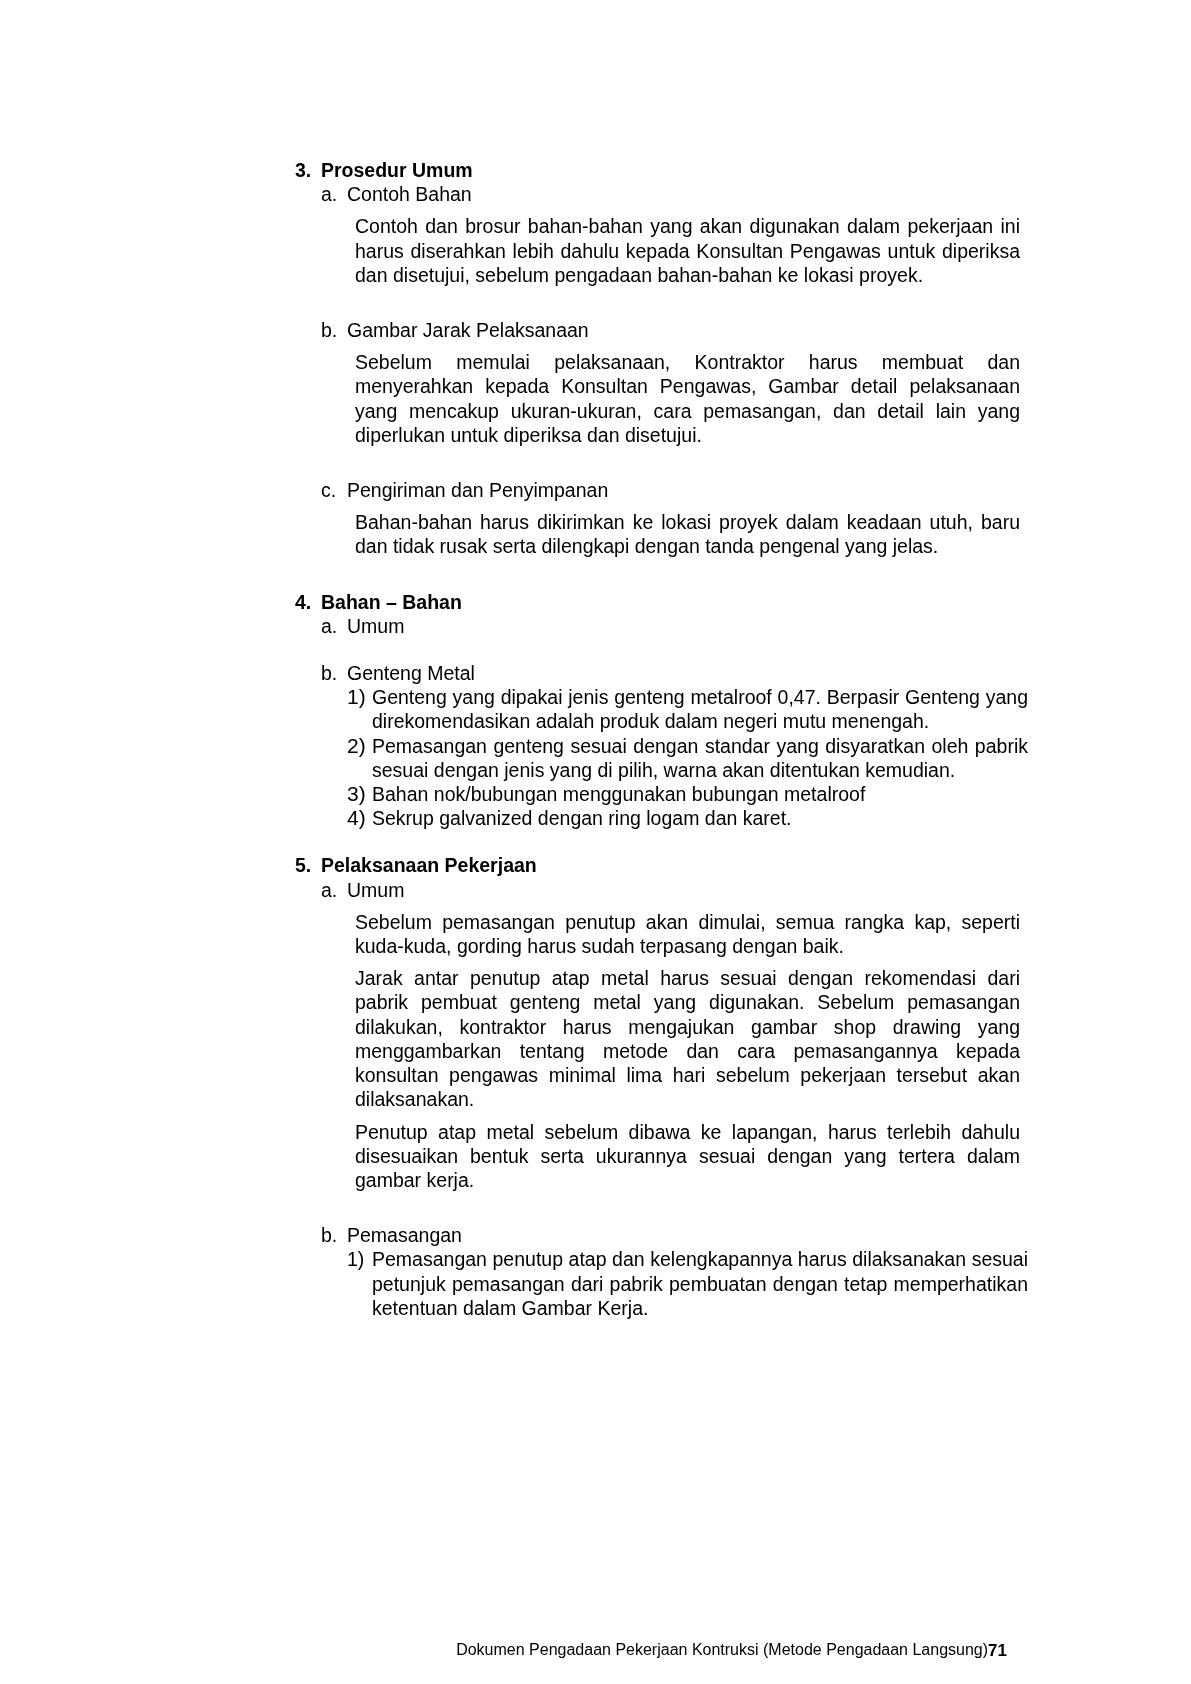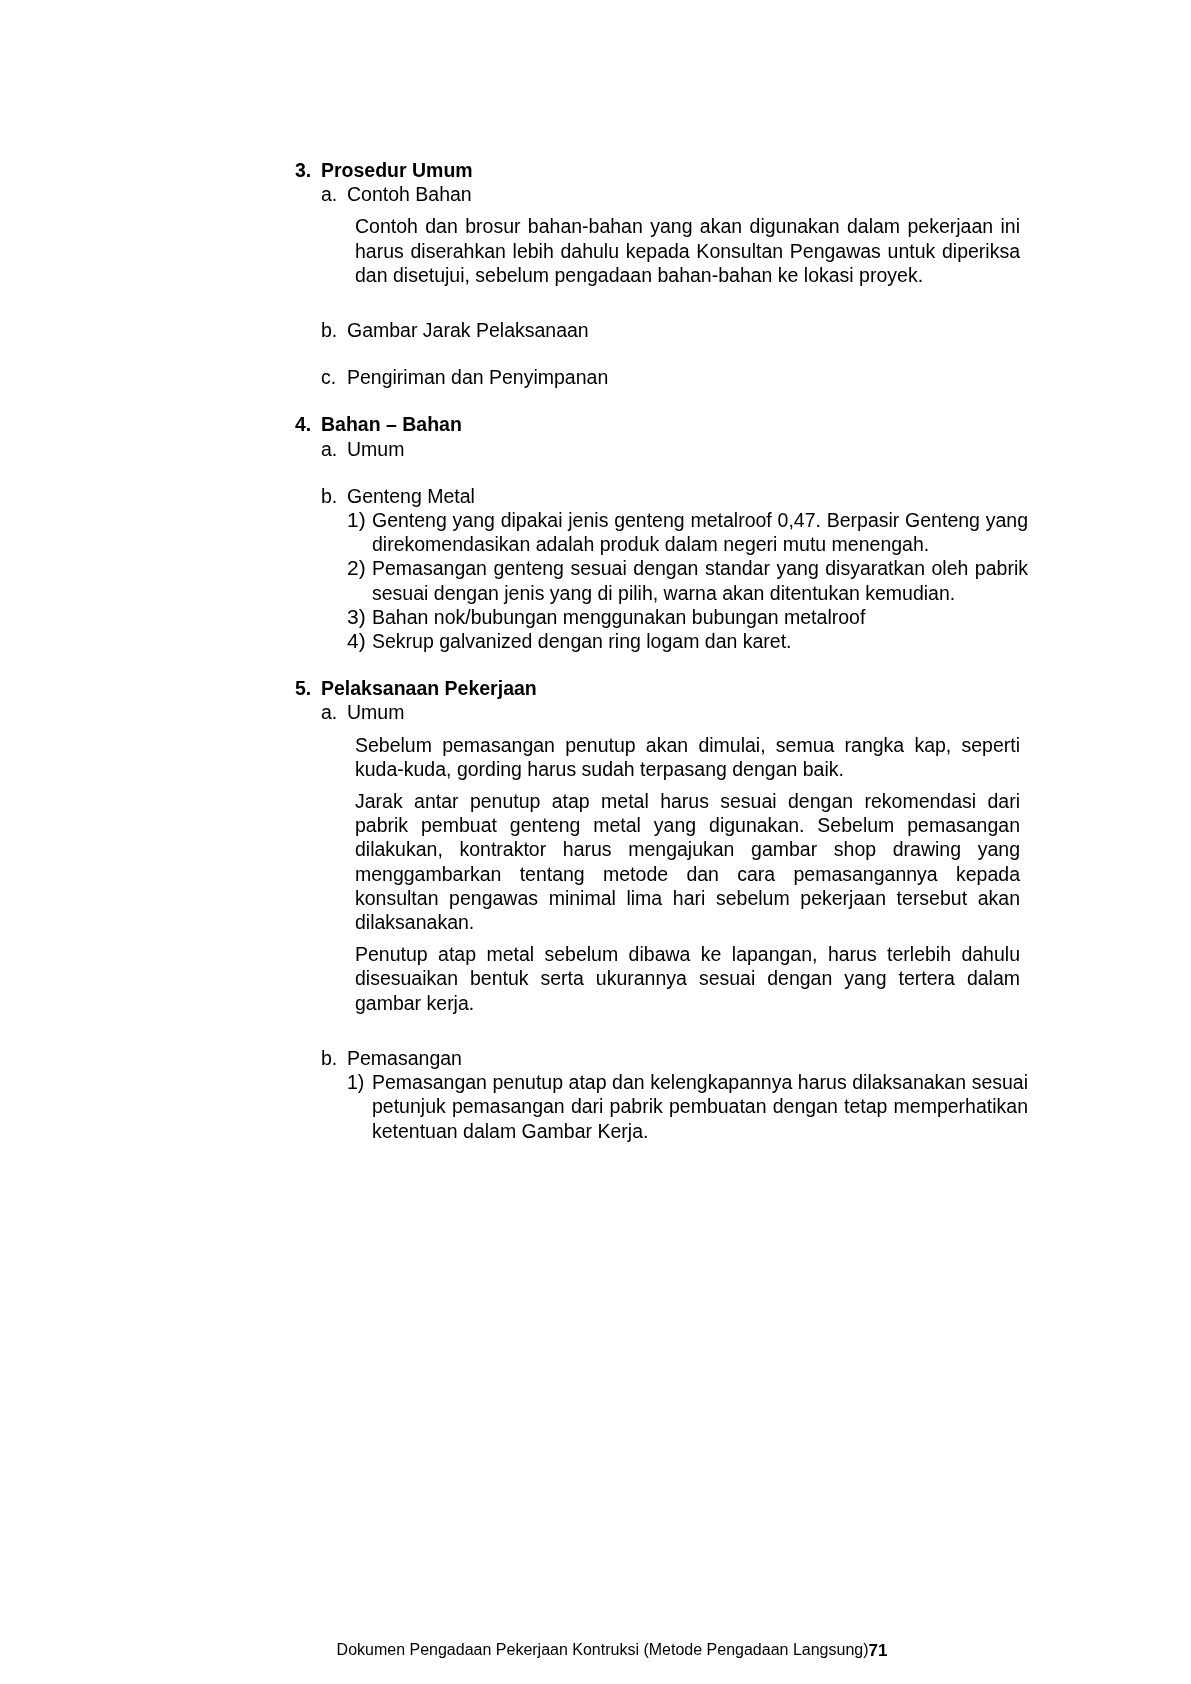--- a/index.html
+++ b/index.html
@@ -15,21 +15,21 @@
   .sub-head { display: flex; }
   .sub-letter { width: 26px; flex: none; }
   .body { margin-left: 26px; text-align: justify; }
   .para { margin: 8px; text-align: justify; }
   .gap { height: 23px; }
   .items { margin-left: 26px; }
   .item { display: flex; }
   .item-num { width: 25px; flex: none; font-size: 21px; }
   .item-text { flex: 1; text-align: justify; }
   .footer { position: absolute; top: 1641px; left: 217px; width: 790px;
-            font-size: 16px; display: flex; justify-content: center; }
+            font-size: 16px; display: flex; justify-content: flex-end; }
   .footer-title { }
   .footer-page { font-weight: bold; font-size: 17px; }
 </style>
 </head>
 <body>
 
 <div class="page">
   <div class="content">
 
     <div class="section">
@@ -45,28 +45,32 @@
         <div class="body">
           <p class="para">Contoh dan brosur bahan-bahan yang akan digunakan dalam pekerjaan ini harus diserahkan lebih dahulu kepada Konsultan Pengawas untuk diperiksa dan disetujui, sebelum pengadaan bahan-bahan ke lokasi proyek.</p>
         </div>
       </div>
       <div class="gap"></div>
       <div class="sub">
         <div class="sub-head">
           <span class="sub-letter">b.</span>
           <span>Gambar Jarak Pelaksanaan</span>
         </div>
+        <div class="body">
+          <p class="para">Sebelum memulai pelaksanaan, Kontraktor harus membuat dan menyerahkan kepada Konsultan Pengawas, Gambar detail pelaksanaan yang mencakup ukuran-ukuran, cara pemasangan, dan detail lain yang diperlukan untuk diperiksa dan disetujui.</p>
+        </div>
       </div>
       <div class="gap"></div>
       <div class="sub">
         <div class="sub-head">
           <span class="sub-letter">c.</span>
           <span>Pengiriman dan Penyimpanan</span>
         </div>
         <div class="body">
+          <p class="para">Bahan-bahan harus dikirimkan ke lokasi proyek dalam keadaan utuh, baru dan tidak rusak serta dilengkapi dengan tanda pengenal yang jelas.</p>
         </div>
       </div>
     </div>
 
     <div class="gap"></div>
 
     <div class="section">
       <div class="sec-head">
         <span class="sec-num">4.</span>
         <span>Bahan – Bahan</span>

